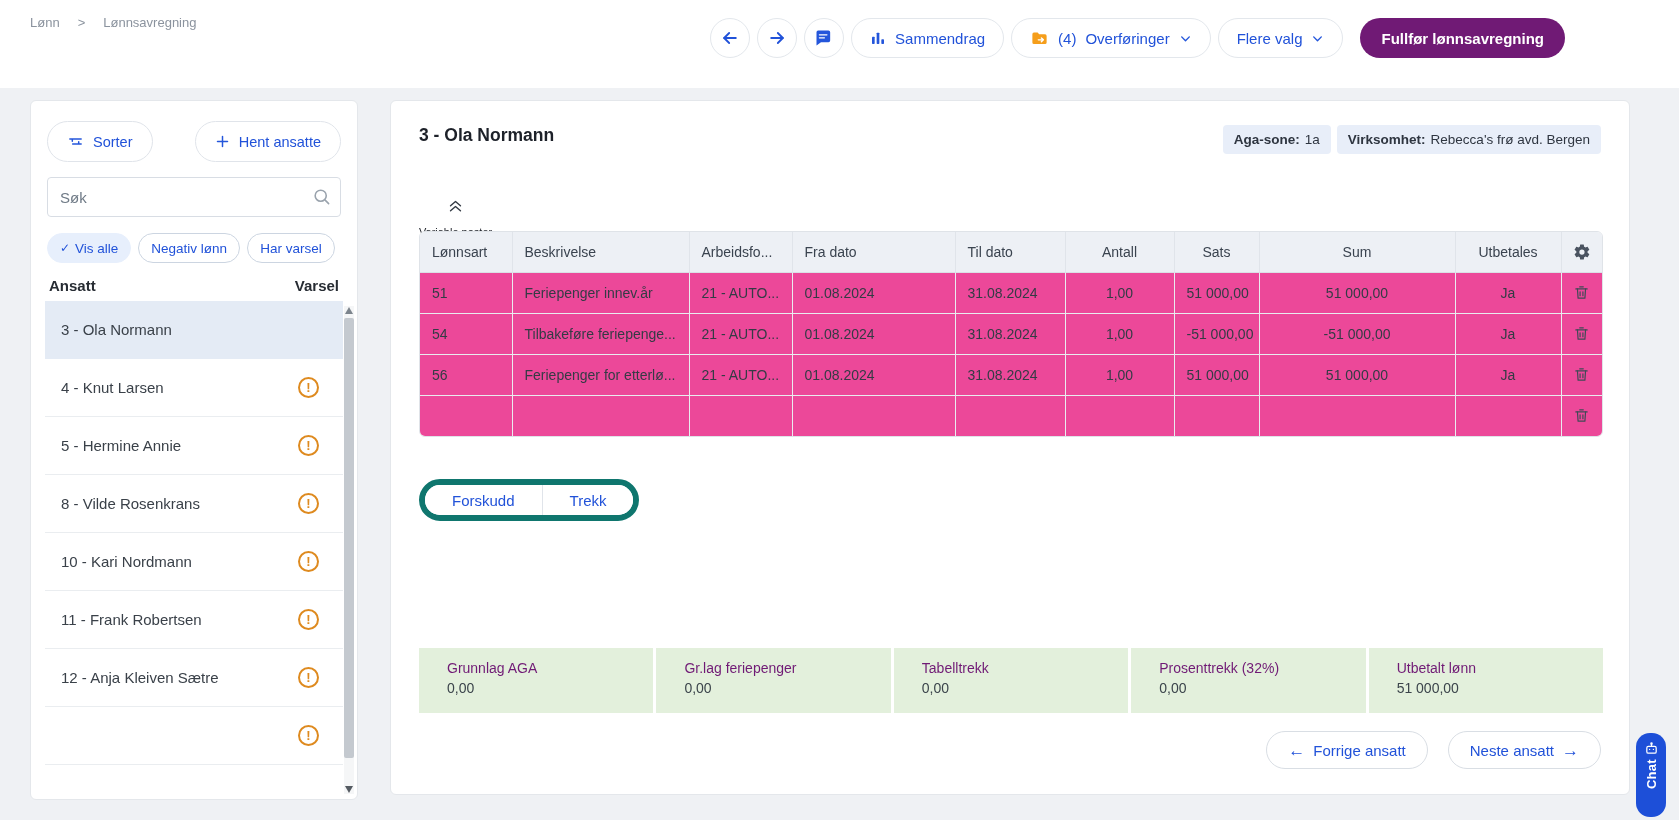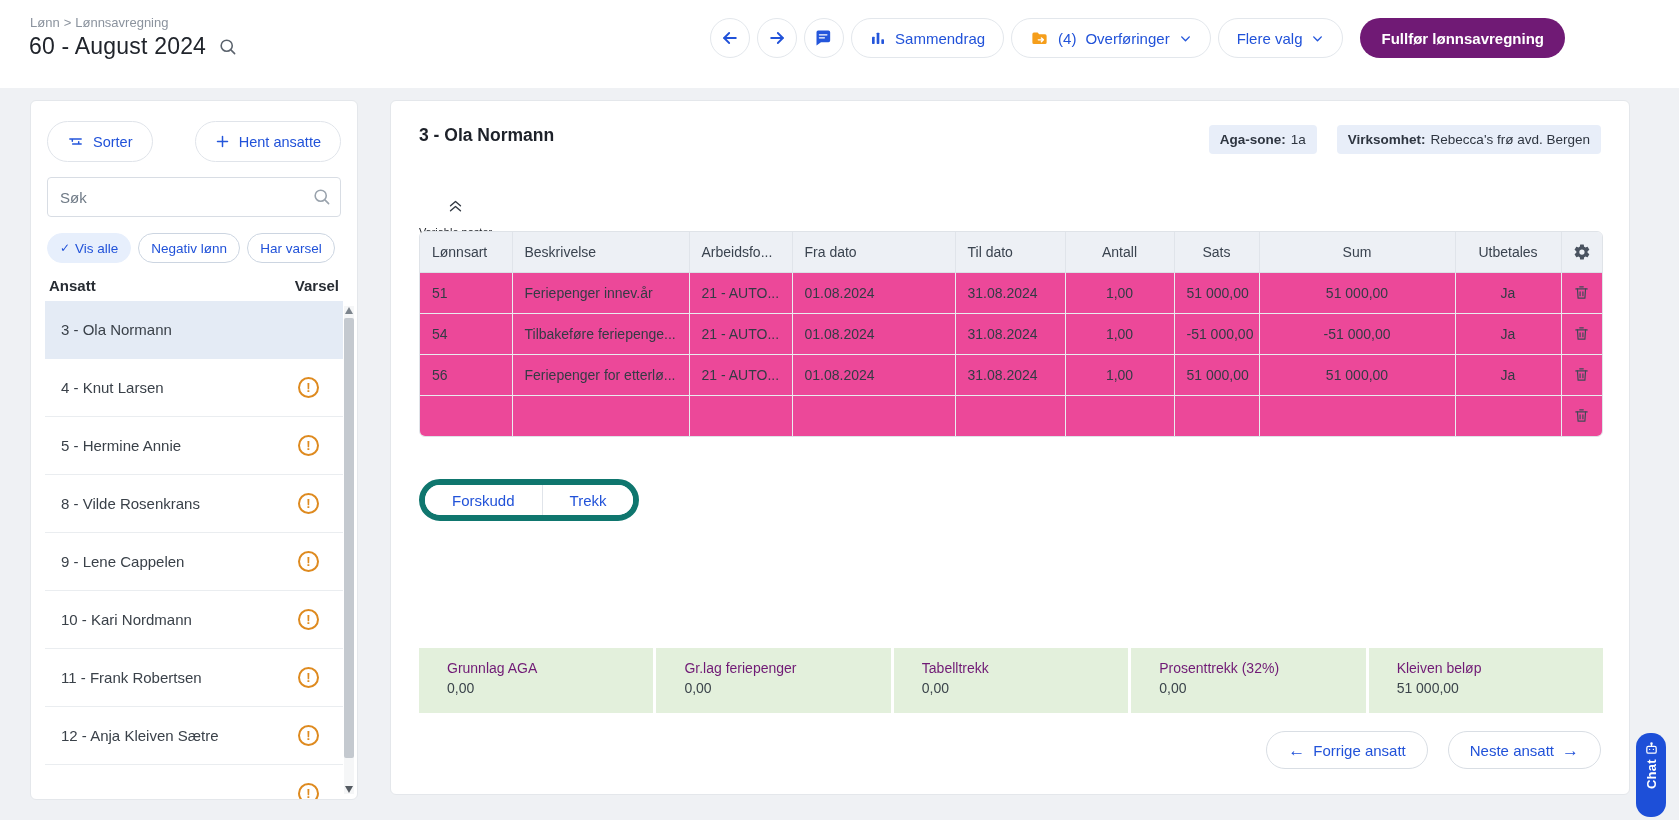--- a/index.html
+++ b/index.html
@@ -13,21 +13,21 @@
   }
   svg { display: block; }
 
   
   .topbar {
     position: absolute; top: 0; left: 0; width: 100%; height: 88px;
     background: #ffffff;
   }
   .breadcrumb {
     position: absolute; top: 15px; left: 30px;
-    font-size: 13px; color: #8b939e; display: flex; gap: 4px; align-items: flex-start;
+    font-size: 13px; color: #8b939e; display: flex; gap: 18px; align-items: flex-start;
   }
   .breadcrumb span { cursor: default; }
   .page-title-row {
     position: absolute; top: 33px; left: 29px;
     display: flex; align-items: center; gap: 12px;
   }
   .page-title { font-size: 23px; font-weight: 500; color: #20242b; letter-spacing: .2px; }
 
   .topbar-actions {
     position: absolute; top: 18px; right: 114px;
@@ -120,21 +120,21 @@
   }
   .scroll-up    { top: 0;    border-left: 4px solid transparent; border-right: 4px solid transparent; border-bottom: 7px solid #7d858d; }
   .scroll-down  { bottom: 0; border-left: 4px solid transparent; border-right: 4px solid transparent; border-top: 7px solid #555b62; }
   .scroll-thumb {
     position: absolute; left: 0; top: 12px; width: 10px; height: 440px;
     background: #c4c9cf; border-radius: 2px;
   }
 
   
   .emp-title { position: absolute; left: 28px; top: 24px; font-size: 17.5px; font-weight: 700; color: #1d2129; }
-  .badges { position: absolute; right: 28px; top: 24px; display: flex; gap: 20px; }
+  .badges { position: absolute; right: 28px; top: 24px; display: flex; gap: 6px; }
   .badge {
     background: #e8eef9; border-radius: 4px; padding: 7px 11px;
     font-size: 13.5px; color: #2e3540; white-space: nowrap;
   }
   .badge b { font-weight: 700; margin-right: 5px; }
 
   .section-head {
     position: absolute; left: 28px; top: 97px;
     display: flex; align-items: center; gap: 11px;
     font-size: 11px; color: #23272e; flex-direction: column;
@@ -204,29 +204,20 @@
   }
 </style>
 </head>
 <body>
 
 <div class="topbar">
   <div class="breadcrumb">
     <span>Lønn</span>
     <span>&gt;</span>
     <span>Lønnsavregning</span>
-  </div>
-  <div class="page-title-row">
-    <span class="page-title">60 - August 2024</span>
-    <span>
-      <svg width="19" height="19" viewBox="0 0 24 24" fill="none" stroke="#5b636d" stroke-width="2" stroke-linecap="round">
-          <circle cx="11" cy="11" r="7"></circle>
-          <path d="M16.6 16.6L21 21"></path>
-        </svg>
-    </span>
   </div>
 
   <div class="topbar-actions">
     <div class="circle-btn">
       <span>
         <svg width="20" height="20" viewBox="0 0 24 24" fill="none" stroke="#2152d9" stroke-width="2.2" stroke-linecap="round" stroke-linejoin="round">
             <path d="M19 12H5"></path>
             <path d="M11 18l-6-6 6-6"></path>
           </svg>
       </span>
@@ -341,24 +332,20 @@
     <div class="emp-row">
       <span>4 - Knut Larsen</span>
       <span class="warning-icon"></span>
     </div>
     <div class="emp-row">
       <span>5 - Hermine Annie</span>
       <span class="warning-icon"></span>
     </div>
     <div class="emp-row">
       <span>8 - Vilde Rosenkrans</span>
-      <span class="warning-icon"></span>
-    </div>
-    <div class="emp-row">
-      <span>9 - Lene Cappelen</span>
       <span class="warning-icon"></span>
     </div>
     <div class="emp-row">
       <span>10 - Kari Nordmann</span>
       <span class="warning-icon"></span>
     </div>
     <div class="emp-row">
       <span>11 - Frank Robertsen</span>
       <span class="warning-icon"></span>
     </div>
@@ -524,21 +511,21 @@
     </div>
     <div class="summary-seg">
       <div class="summary-label">Tabelltrekk</div>
       <div class="summary-value">0,00</div>
     </div>
     <div class="summary-seg">
       <div class="summary-label">Prosenttrekk (32%)</div>
       <div class="summary-value">0,00</div>
     </div>
     <div class="summary-seg">
-      <div class="summary-label">Kleiven beløp</div>
+      <div class="summary-label">Utbetalt lønn</div>
       <div class="summary-value">51 000,00</div>
     </div>
   </div>
 
   <div class="nav-row">
     <button class="nav-btn">
       <span class="nav-arrow">←</span>
       <span>Forrige ansatt</span>
     </button>
     <button class="nav-btn">

